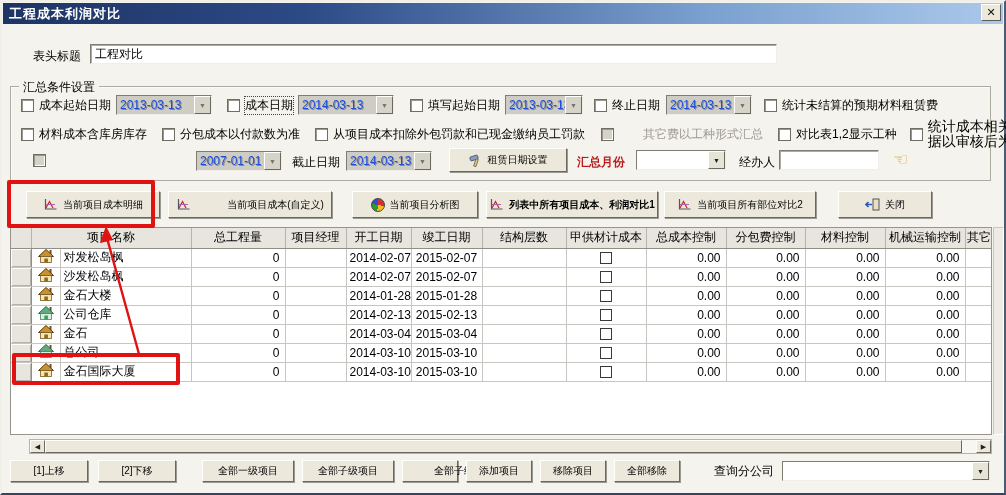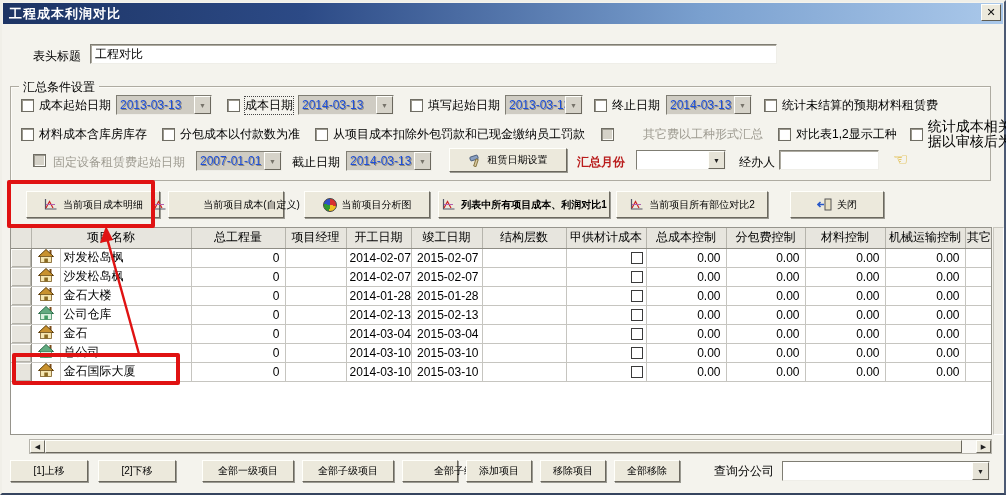--- a/index.html
+++ b/index.html
@@ -69,21 +69,21 @@
                background:#fff; border:1px solid #96948c; overflow:hidden; }
   table { border-collapse:collapse; table-layout:fixed; width:982px; }
   th { height:20px; background:#e7e5de; font-weight:normal; font-size:12px;
        border-right:1px solid #b6b4ac; border-bottom:1px solid #8f8d85; overflow:hidden; white-space:nowrap; }
   td { height:19px; font-size:12px; border-right:1px solid #c6c5c0; border-bottom:1px solid #c6c5c0;
        overflow:hidden; white-space:nowrap; padding:0 3px; }
   td.c-rowhdr { background:#e7e5de; border-right:1px solid #8f8d85;
                 box-shadow:inset 1px 1px 0 #fdfdfa, inset -1px -1px 0 #b5b3aa; }
   td.c-icon { text-align:center; padding:0; }
   .num { text-align:right; padding-right:5px; }
-  .ctr { text-align:right; }
+  .ctr { text-align:center; }
   .gridcheck { display:inline-block; width:12px; height:12px; background:#fff;
                border:1px solid #3a3a3a; vertical-align:middle; }
   .house .chim { fill:#7a4a18; }
   .house-yellow .roof { fill:#c9922e; stroke:#5c3c08; stroke-width:1; }
   .house-yellow .wall { fill:#f6e7b2; stroke:#7a5a20; stroke-width:0.8; }
   .house-yellow .door { fill:#8a6a22; }
   .house-green .roof { fill:#62ab80; stroke:#2c6b48; stroke-width:1; }
   .house-green .wall { fill:#d9f0de; stroke:#3f8a60; stroke-width:0.8; }
   .house-green .door { fill:#3f9a62; }
 
@@ -192,21 +192,20 @@
         <span class="cblbl">对比表1,2显示工种</span>
       </span>
       <span class="cond-item" style="margin-left:13px;">
         <span class="checkbox"></span>
         <span class="cblbl" style="white-space:normal; width:102px; line-height:1.05; font-size:14px;">统计成本相关单据以审核后为准</span>
       </span>
     </div>
 
     <div class="row3">
       <span class="checkbox disabled abs" style="left:22px; top:7px;"></span>
-      <span class="abs disabled-label" style="left:42px; top:7px;">固定设备租赁费起始日期</span>
       <span class="combo disabled sunken abs" style="left:185px; top:4px; width:86px;">
         <span class="txt">2007-01-01</span>
         <span class="cbtn">▼</span>
       </span>
       <span class="abs" style="left:281px; top:7px;">截止日期</span>
       <span class="combo disabled sunken abs" style="left:335px; top:4px; width:86px;">
         <span class="txt">2014-03-13</span>
         <span class="cbtn">▼</span>
       </span>
       <button class="btn abs" style="left:438px; top:1px; width:118px; height:24px;">
@@ -229,21 +228,21 @@
 
   <div class="toolbar">
     <button class="btn" style="margin-left:24px; width:134px;">
       <svg class="chart-ic" width="15" height="13" viewBox="0 0 15 13">
         <path d="M2.5,1 V11 H13.5" fill="none" stroke="#556" stroke-width="1.2"></path>
         <path d="M3,10 L6.5,3.5 L10,10" fill="none" stroke="#cc2222" stroke-width="1.2"></path>
         <path d="M3,6.5 H12" fill="none" stroke="#b060b0" stroke-width="1"></path>
       </svg>
       <span>当前项目成本明细</span>
     </button>
-    <button class="btn" style="margin-left:8px; width:116px;gap:36px;">
+    <button class="btn" style="margin-left:8px; width:164px;gap:36px;">
       <svg class="chart-ic" width="15" height="13" viewBox="0 0 15 13">
         <path d="M2.5,1 V11 H13.5" fill="none" stroke="#556" stroke-width="1.2"></path>
         <path d="M3,10 L6.5,3.5 L10,10" fill="none" stroke="#cc2222" stroke-width="1.2"></path>
         <path d="M3,6.5 H12" fill="none" stroke="#b060b0" stroke-width="1"></path>
       </svg>
       <span>当前项目成本(自定义)</span>
     </button>
     <button class="btn" style="margin-left:20px; width:126px;">
       <span class="pie-ic"></span>
       <span>当前项目分析图</span>

